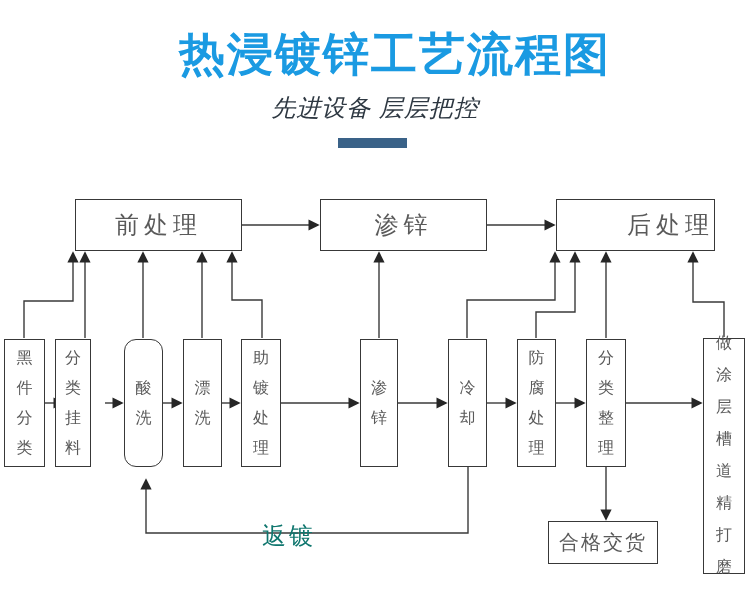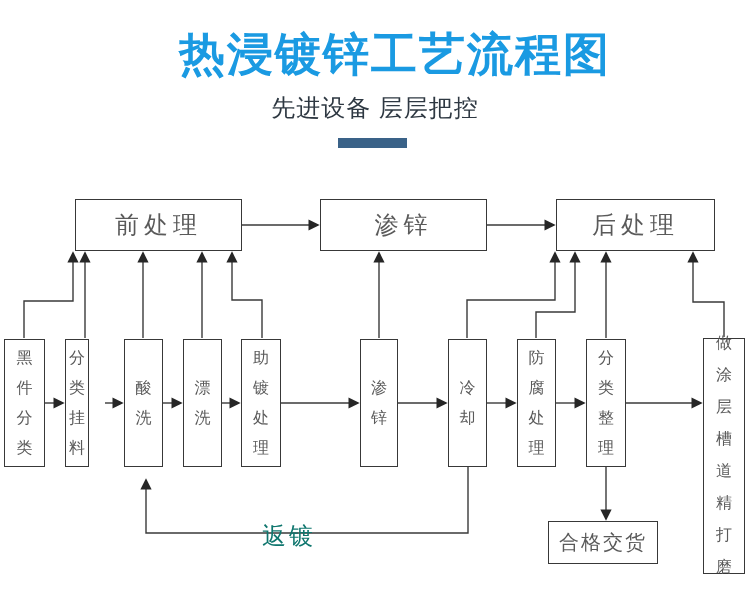--- a/index.html
+++ b/index.html
@@ -17,20 +17,21 @@
     font-size:46px;font-weight:700;letter-spacing:2px;
     color:#1a9ae2;
     font-family:"Liberation Sans", sans-serif;
     padding-left:20px;
   }
   .subtitle{
     position:absolute;top:92px;left:0;width:750px;
     text-align:center;
     font-size:24px;font-weight:500;letter-spacing:1px;
     color:#2e3842;
+    font-style:italic;
   }
   .divider{
     position:absolute;top:138px;left:338px;
     width:69px;height:10px;
     background:#3a6288;
   }
   
   .connectors{position:absolute;top:0;left:0;}
   .box{
     position:absolute;
@@ -40,31 +41,31 @@
     display:flex;align-items:center;justify-content:center;
     font-family:"Liberation Serif", serif;
     color:#5a5a5a;
   }
   .stage{
     top:199px;height:52px;
     font-size:24px;letter-spacing:5px;
   }
   .stage-pre {left:75px;width:167px;}
   .stage-zinc{left:320px;width:167px;}
-  .stage-post{left:556px;width:159px;}
+  .stage-post{left:556px;width:159px;justify-content:flex-end;}
   .proc{top:339px;width:41px;height:128px;}
   .proc .vtxt{
     width:18px;
     font-size:16px;line-height:30px;
     word-break:break-all;text-align:center;
     color:#5a5a5a;
   }
   .p1 {left:4px;}
-  .p2 {left:65px;width:24px;}
-  .p3 {left:124px;width:39px;}
+  .p2 {left:55px;width:36px;}
+  .p3 {left:124px;width:39px;border-radius:12px;}
   .p4 {left:183px;width:39px;}
   .p5 {left:241px;width:40px;}
   .p6 {left:360px;width:38px;}
   .p7 {left:448px;width:39px;}
   .p8 {left:517px;width:39px;}
   .p9 {left:586px;width:40px;}
   .p10{left:703px;width:42px;top:338px;height:236px;}
   .p10 .vtxt{line-height:32px;font-family:Liberation Mono, monospace;}
   .delivery{
     left:548px;top:521px;width:110px;height:43px;

